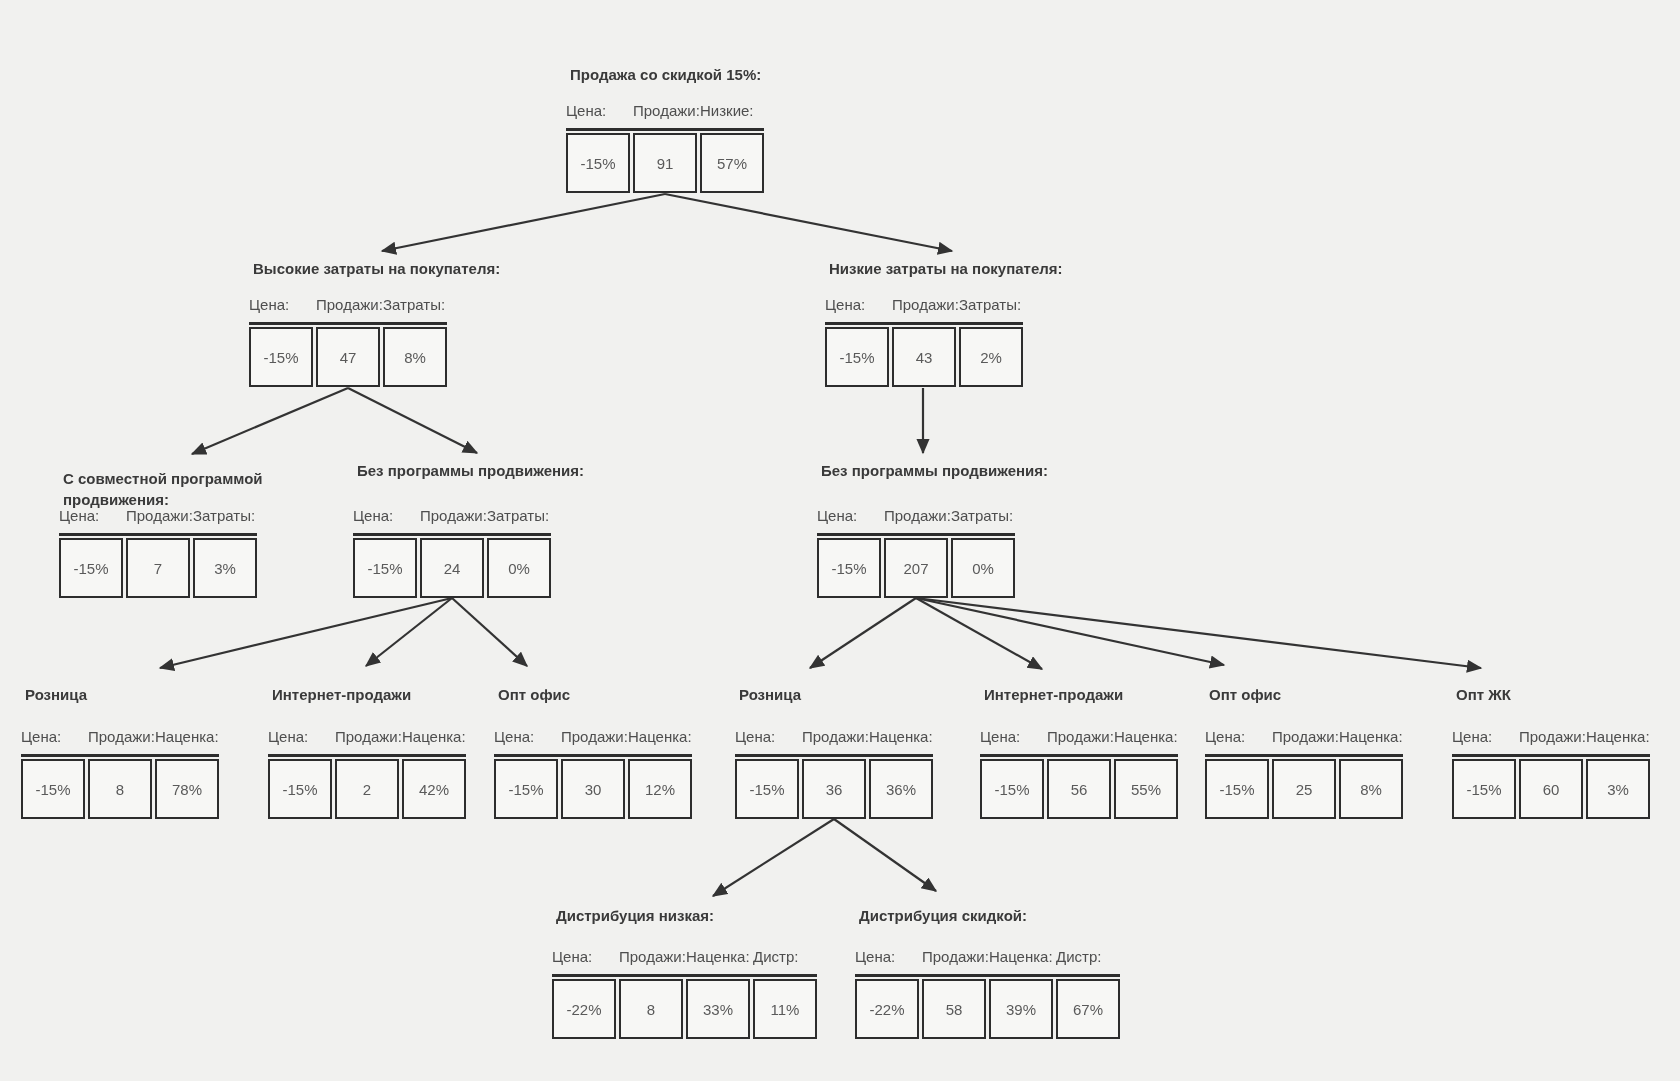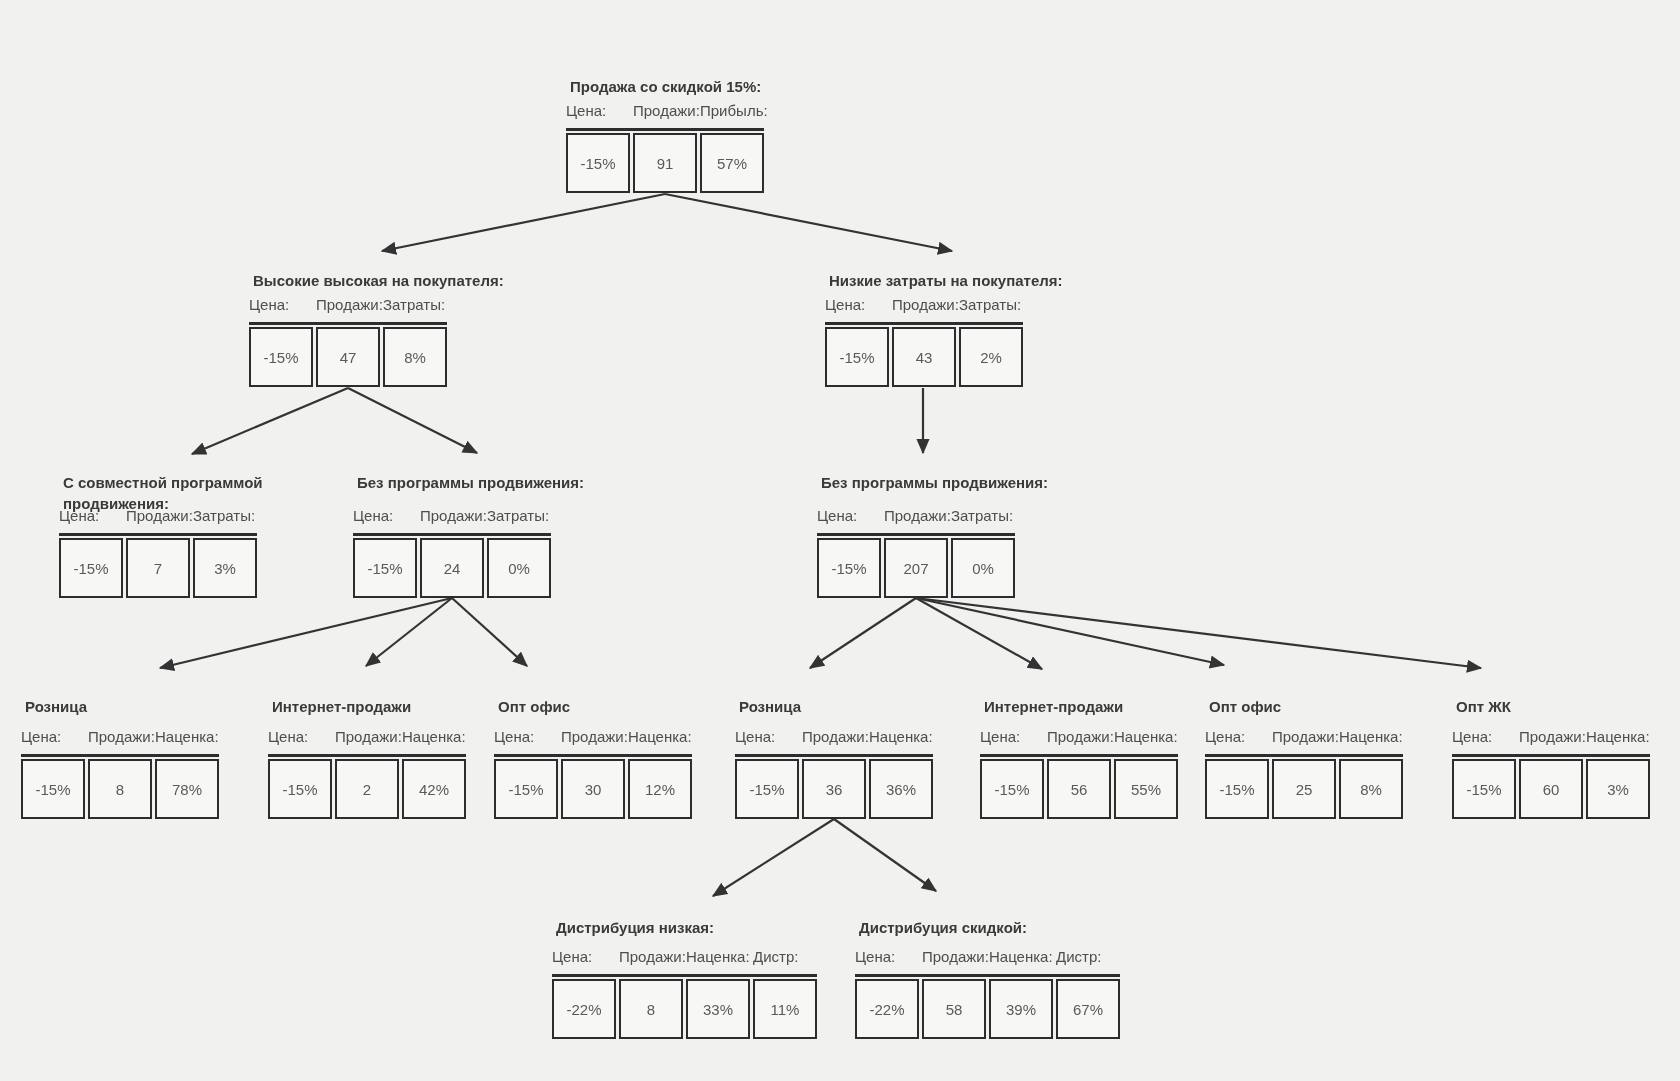--- a/index.html
+++ b/index.html
@@ -20,28 +20,28 @@
     overflow: hidden;
     background: var(--bg);
     font-family: "Liberation Sans", "DejaVu Sans", sans-serif;
   }
   #diagram { position: absolute; inset: 0; width: 1680px; height: 1081px; }
   #connectors { position: absolute; left: 0; top: 0; }
   .node { position: absolute; }
   .node-title {
     position: absolute;
     left: 4px;
-    top: 12px;
+    top: 0;
     font-size: 15px;
     font-weight: bold;
     line-height: 21px;
     color: var(--title);
     white-space: nowrap;
   }
-  .node-title.wrap { white-space: normal; }
+  .node-title.wrap { white-space: normal; margin-top: 8px; }
   .fields { position: absolute; left: 0; }
   .labels-row { display: flex; gap: 3px; height: 26px; }
   .label {
     width: 64px;
     flex: none;
     font-size: 15px;
     color: var(--label);
     white-space: nowrap;
   }
   .cells-row {
@@ -87,29 +87,29 @@
       <line x1="916" y1="598" x2="1224" y2="665" stroke="#333333" stroke-width="2.2" marker-end="url(#ah)"></line>
       <line x1="916" y1="598" x2="1481" y2="668" stroke="#333333" stroke-width="2.2" marker-end="url(#ah)"></line>
       <line x1="834" y1="819" x2="713" y2="896" stroke="#333333" stroke-width="2.2" marker-end="url(#ah)"></line>
       <line x1="834" y1="819" x2="936" y2="891" stroke="#333333" stroke-width="2.2" marker-end="url(#ah)"></line>
     </svg>
 <div class="node" style="left: 566px; top: 64px;">
       <div class="node-title">Продажа со скидкой 15%:</div>
       <div class="fields" style="top: 38px;"><div class="labels-row">
           <div class="label">Цена:</div>
           <div class="label">Продажи:</div>
-          <div class="label">Прибыль:</div>
+          <div class="label">Низкие:</div>
         </div><div class="cells-row">
           <div class="cell">-15%</div>
           <div class="cell">91</div>
           <div class="cell">57%</div>
         </div></div>
     </div>
     <div class="node" style="left: 249px; top: 258px;">
-      <div class="node-title">Высокие высокая на покупателя:</div>
+      <div class="node-title">Высокие затраты на покупателя:</div>
       <div class="fields" style="top: 38px;"><div class="labels-row">
           <div class="label">Цена:</div>
           <div class="label">Продажи:</div>
           <div class="label">Затраты:</div>
         </div><div class="cells-row">
           <div class="cell">-15%</div>
           <div class="cell">47</div>
           <div class="cell">8%</div>
         </div></div>
     </div>

